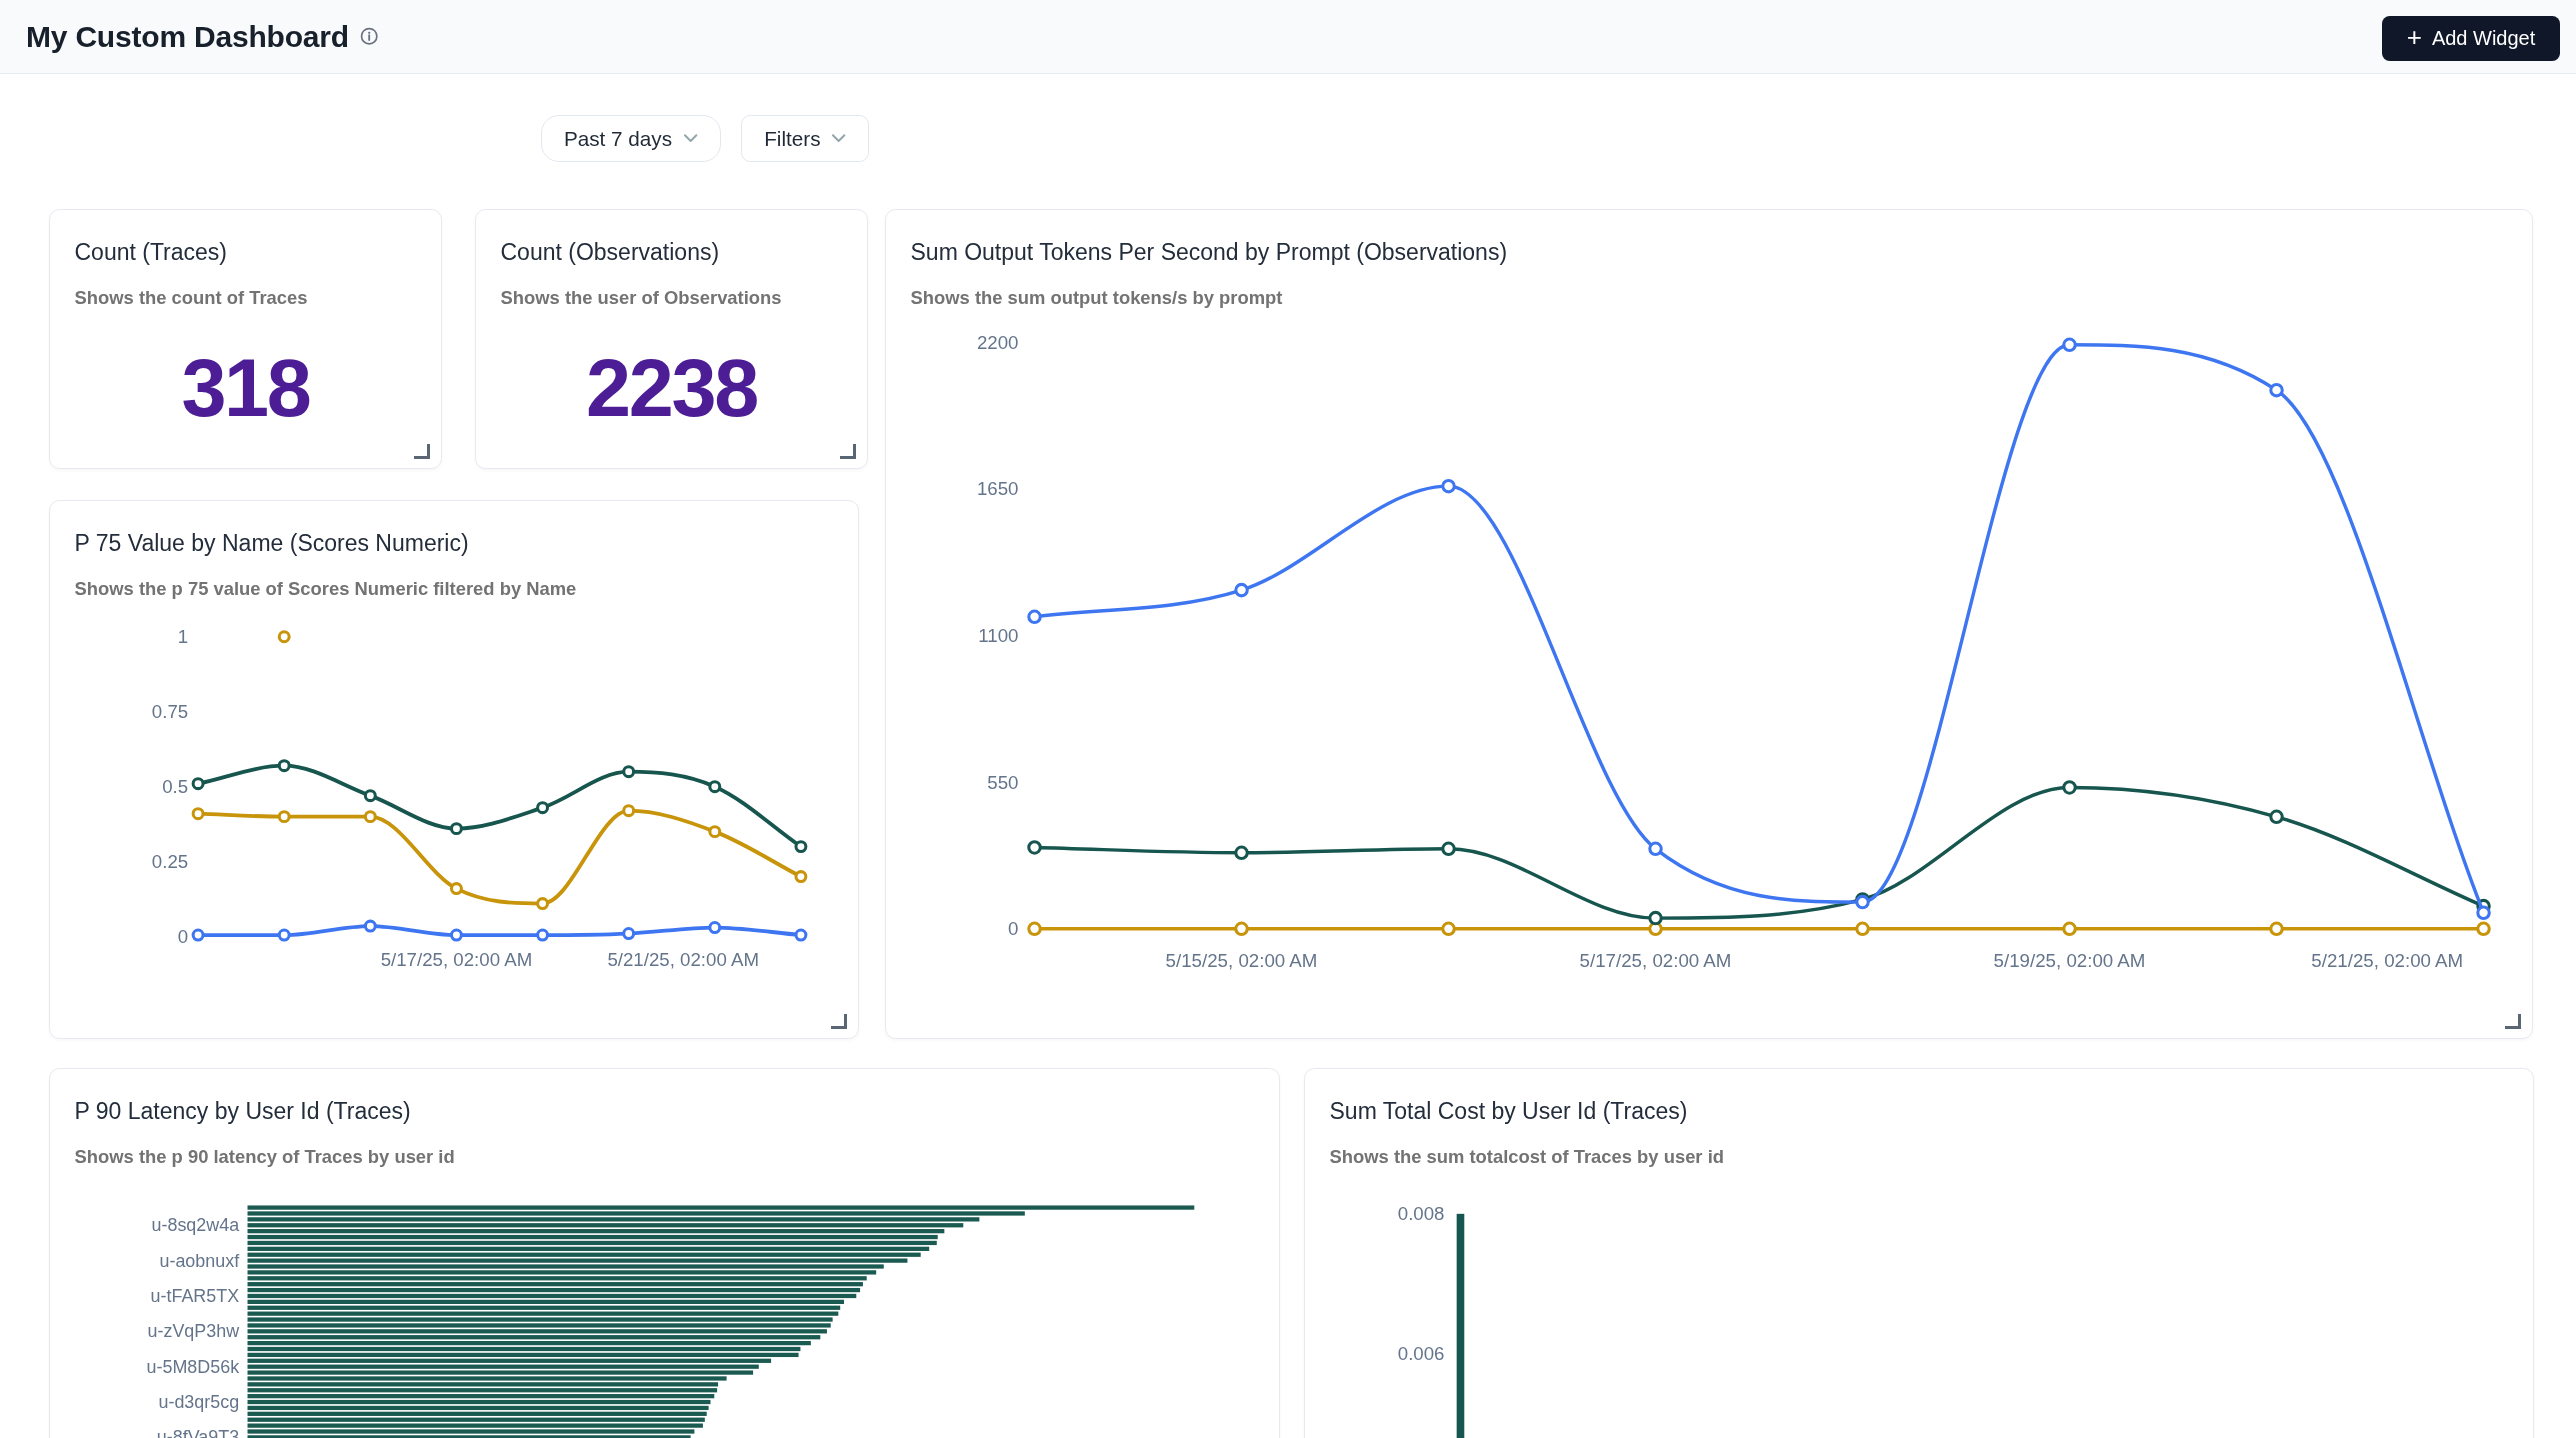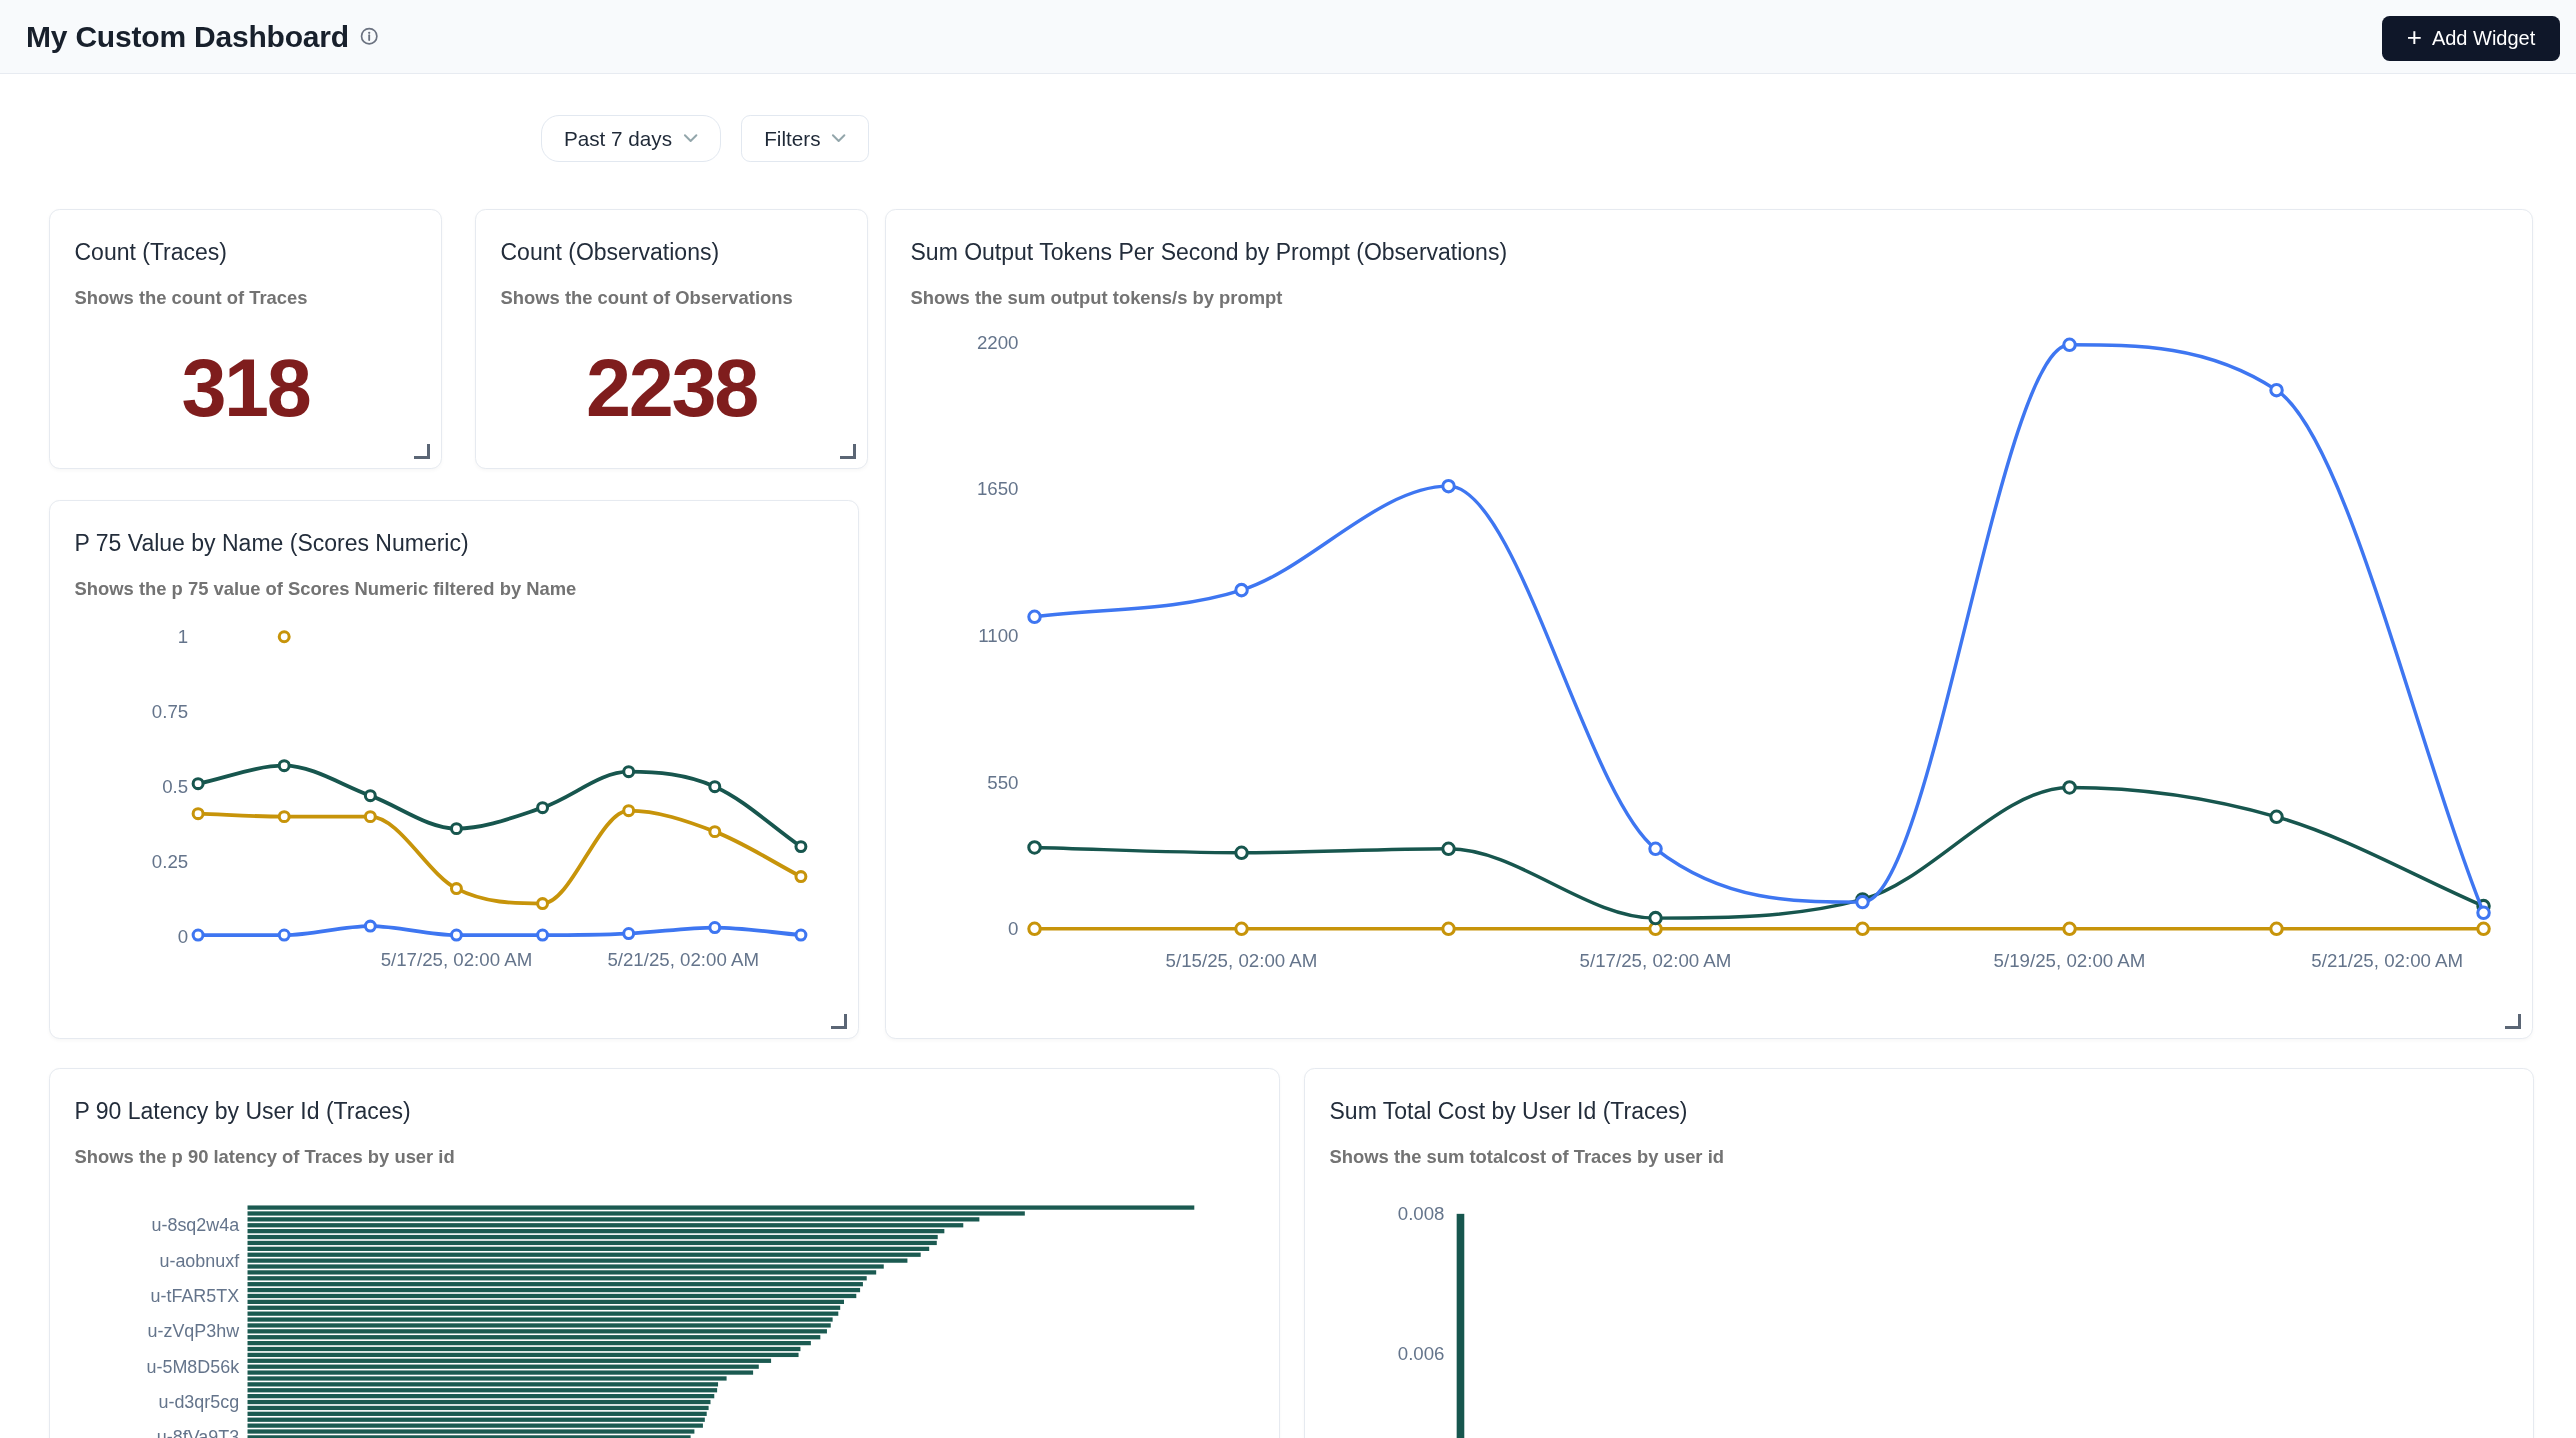--- a/index.html
+++ b/index.html
@@ -24,21 +24,21 @@
   #date-range-btn{left:27.6px;width:499px;padding-left:19px;gap:13px;font-weight:400;}
   #preset-btn{left:541px;width:180px;justify-content:center;gap:10.7px;border-radius:18px;}
   #filters-btn{left:741px;width:128px;justify-content:center;gap:10px;}
 
   
   .card{position:absolute;background:#fff;border:1.5px solid #e6eaf0;border-radius:10.7px;
         box-sizing:border-box;box-shadow:0 1.5px 3.8px rgba(15,23,42,0.03);}
   .card-title{position:absolute;left:24.5px;top:29px;font-size:23px;font-weight:500;color:#232d3b;}
   .card-subtitle{position:absolute;left:24.5px;top:77px;font-size:18.4px;font-weight:700;color:#737373;}
   .metric-value{position:absolute;left:0;right:0;top:132px;text-align:center;
-                font-size:81px;font-weight:700;color:#7f1d1d;letter-spacing:-2.3px;}
+                font-size:81px;font-weight:700;color:#4c1d95;letter-spacing:-2.3px;}
   .resize-handle{position:absolute;right:10.7px;bottom:9.2px;width:13px;height:12.2px;
                  border-right:3.1px solid #5b6675;border-bottom:3.1px solid #5b6675;cursor:nwse-resize;}
   .chart-svg{position:absolute;left:0;top:0;width:100%;height:100%;overflow:visible;}
 
   #card-count-traces{left:49px;top:209px;width:393px;height:260px;}
   #card-count-observations{left:475px;top:209px;width:393px;height:260px;}
   #card-tokens{left:885px;top:209px;width:1648px;height:830px;}
   #card-p75{left:49px;top:500px;width:810px;height:539px;}
   #card-p90{left:49px;top:1068px;width:1231px;height:467px;}
   #card-cost{left:1304px;top:1068px;width:1230px;height:467px;}
@@ -86,21 +86,21 @@
 
   <div class="card" id="card-count-traces">
     <div class="card-title">Count (Traces)</div>
     <div class="card-subtitle">Shows the count of Traces</div>
     <div class="metric-value">318</div>
     <div class="resize-handle"></div>
   </div>
 
   <div class="card" id="card-count-observations">
     <div class="card-title">Count (Observations)</div>
-    <div class="card-subtitle">Shows the count of Observations</div>
+    <div class="card-subtitle">Shows the user of Observations</div>
     <div class="metric-value">2238</div>
     <div class="resize-handle"></div>
   </div>
 
   <div class="card" id="card-tokens">
     <div class="card-title">Sum Output Tokens Per Second by Prompt (Observations)</div>
     <div class="card-subtitle">Shows the sum output tokens/s by prompt</div>
     <svg class="chart-svg" id="svg-tokens" viewBox="0 0 2154 1084">
         <text x="173" y="941" text-anchor="end" fill="#64748b" font-size="24.5" dominant-baseline="central">0</text>
         <text x="173" y="749" text-anchor="end" fill="#64748b" font-size="24.5" dominant-baseline="central">550</text>

